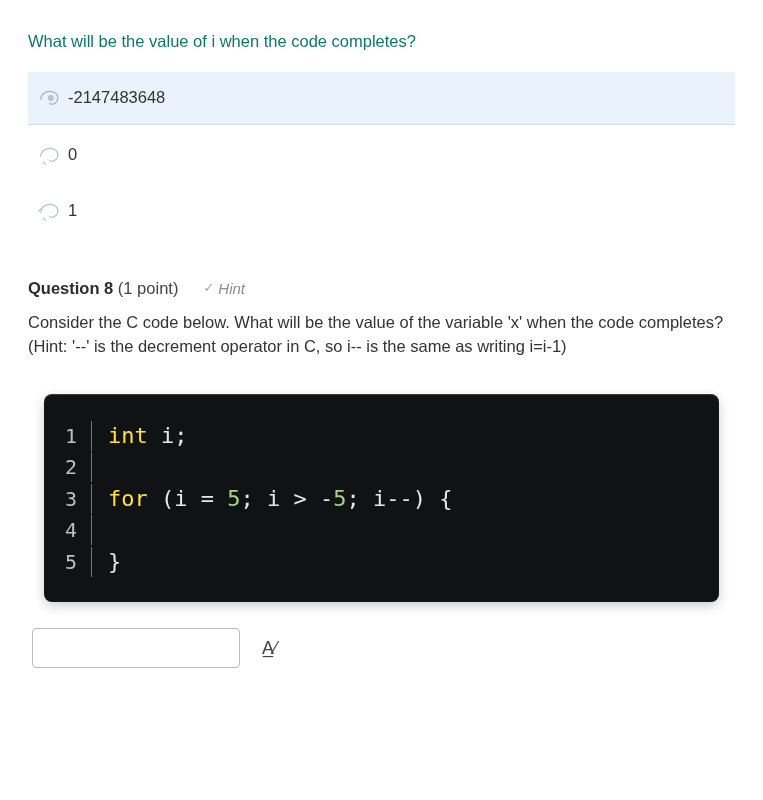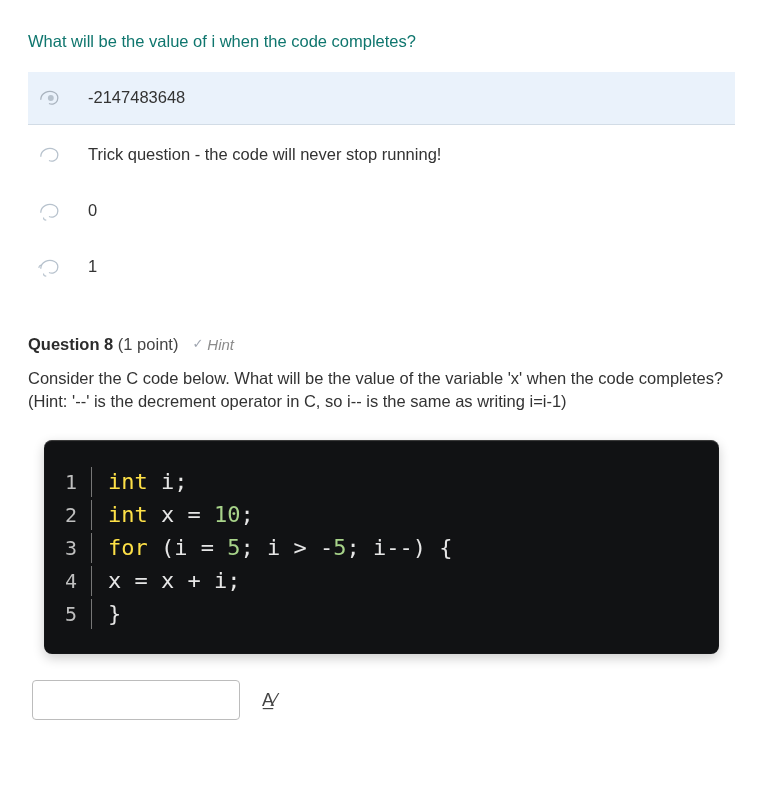--- a/index.html
+++ b/index.html
@@ -26,41 +26,41 @@
       border-bottom: 1px solid #d2dce6;
     }
     .radio-icon {
       width: 22px; height: 22px;
       flex-shrink: 0;
       display: inline-flex;
       align-items: center;
       justify-content: center;
     }
     .radio-icon svg { width: 22px; height: 22px; }
-    .opt-label { color: #333; margin-left: 20px; }
+    .opt-label { color: #333; }
     .q-header {
       font-size: 16.5px;
       margin-bottom: 10px;
       color: #2c2c2c;
       display: flex;
       align-items: center;
-      gap: 14px;
+      gap: 25px;
     }
     .q-header .qword { font-weight: 700; }
     .q-header .points { font-weight: 400; color: #444; }
     .saved {
       display: inline-flex;
       align-items: center;
       gap: 4px;
       color: #8c8c8c;
       font-style: italic;
       font-size: 15px;
     }
     .saved .check { color: #9ea4af; font-style: normal; font-size: 13px; }
-    .q-body { margin-bottom: 26px; color: #333; max-width: 710px; }
+    .q-body { margin-bottom: 36px; color: #333; max-width: 710px; }
     .code-block {
       margin: 0 16px 26px 16px;
       background: #111214;
       border-radius: 8px;
       box-shadow: 0 4px 12px rgba(0,0,0,.2), inset 0 0 0 1px rgba(255,255,255,.02);
       border-top: 1px solid #3a3a3a;
       padding: 24px 18px;
       font-family: ui-monospace, SFMono-Regular, Menlo, Consolas, monospace;
       font-size: 22px;
       color: #e8e8e8;
@@ -114,28 +114,20 @@
           <path fill="none" stroke="#a9b3be" stroke-width="1.4" d="M3 14 C3 6, 12 3, 18 6 A6 6 0 1 1 12 18"></path>
           <circle cx="14" cy="12" r="3.2" fill="#b7c2cd"></circle>
         </svg>
     </span>
     <span class="opt-label">-2147483648</span>
   </div>
   <div class="option">
     <span class="radio-icon">
       <svg viewBox="0 0 24 24">
           <path fill="none" stroke="#b7c2cd" stroke-width="1.4" d="M3 14 C3 6, 12 3, 18 6 A6 6 0 1 1 12 18"></path>
-        </svg>
-    </span>
-    <span class="opt-label">Trick question - the code will never stop running!</span>
-  </div>
-  <div class="option">
-    <span class="radio-icon">
-      <svg viewBox="0 0 24 24">
-          <path fill="none" stroke="#b7c2cd" stroke-width="1.4" d="M3 14 C3 6, 12 3, 18 6 A6 6 0 1 1 12 18"></path>
           <path fill="none" stroke="#b7c2cd" stroke-width="1.2" d="M6 19 Q6 22 9 22"></path>
         </svg>
     </span>
     <span class="opt-label">0</span>
   </div>
   <div class="option">
     <span class="radio-icon">
       <svg viewBox="0 0 24 24">
           <path fill="none" stroke="#b7c2cd" stroke-width="1.4" d="M3 14 C3 6, 12 3, 18 6 A6 6 0 1 1 12 18"></path>
           <path fill="none" stroke="#b7c2cd" stroke-width="1.2" d="M4 10 Q1 10 1 13 M6 19 Q6 22 9 22"></path>
@@ -158,29 +150,27 @@
 
 <div class="q-body">Consider the C code below. What will be the value of the variable 'x' when the code completes? (Hint: '--' is the decrement operator in C, so i-- is the same as writing i=i-1)</div>
 
 <div class="code-block" id="code-block">
     <div class="code-line">
       <span class="ln">1</span>
       <span><span class="kw">int</span><span class="id"> i;</span></span>
     </div>
     <div class="code-line">
       <span class="ln">2</span>
-      <span><span class="kw">int</span><span class="id"> x = </span><span class="num">10</span><span class="id">;</span></span>
     </div>
     <div class="code-line">
       <span class="ln">3</span>
       <span><span class="kw">for</span><span class="id"> (i = </span><span class="num">5</span><span class="id">; i &gt; -</span><span class="num">5</span><span class="id">; i--) {</span></span>
     </div>
     <div class="code-line">
       <span class="ln">4</span>
-      <span><span class="id">    x = x + i;</span></span>
     </div>
     <div class="code-line">
       <span class="ln">5</span>
       <span><span class="id">}</span></span>
     </div>
   </div>
 
 <div class="answer-row">
   <input type="text" class="answer-input" value="" style="">
   <span class="format-icon">A̲⁄</span>

